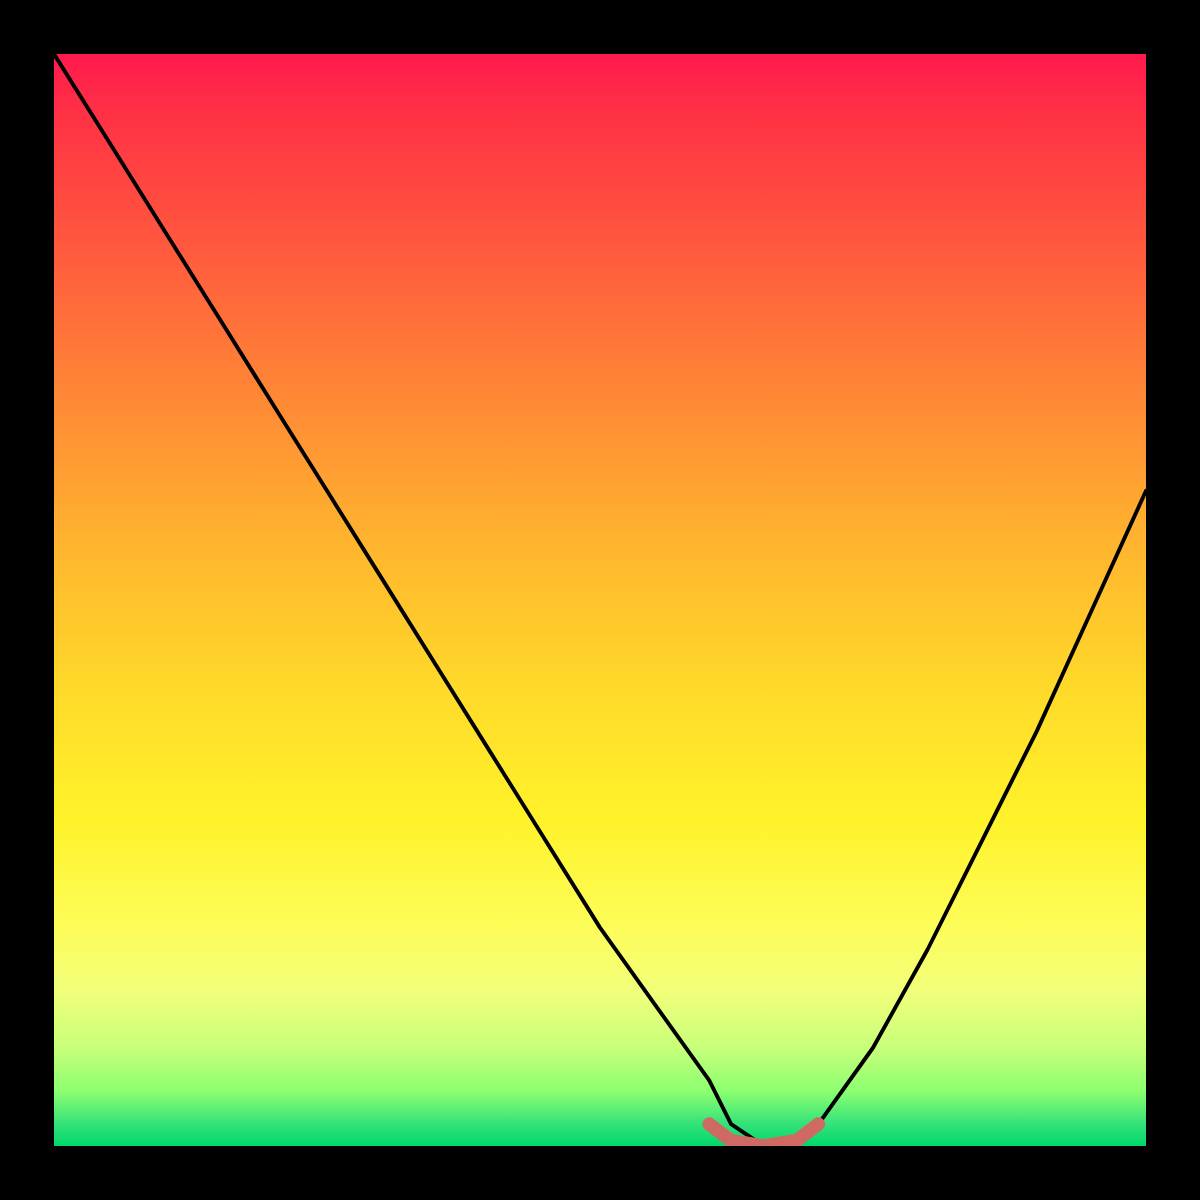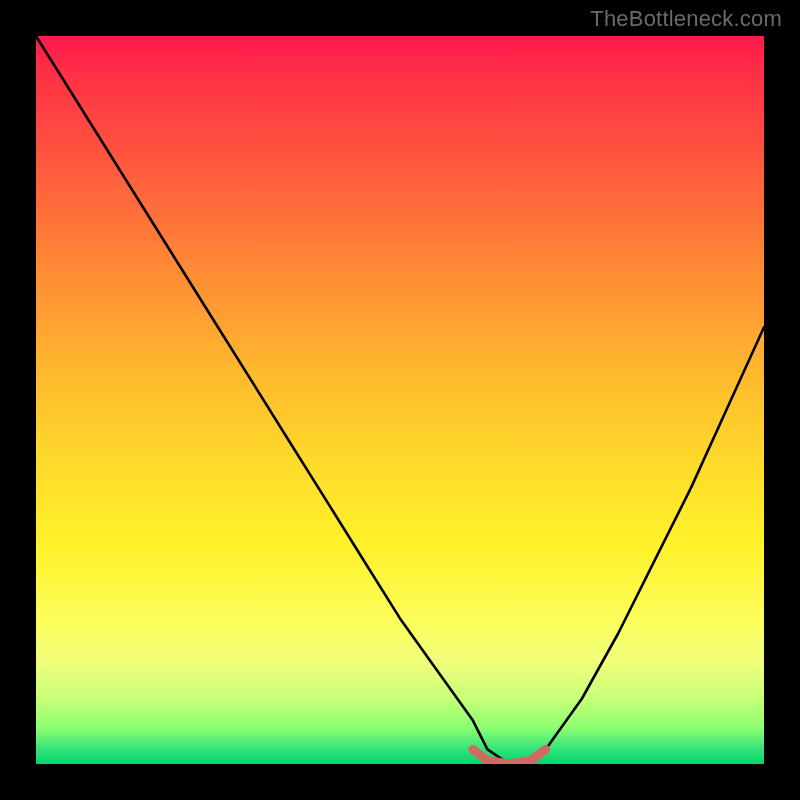--- a/index.html
+++ b/index.html
@@ -55,20 +55,19 @@
     left: 0;
     top: 0;
     width: 728px;
     height: 728px;
   }
 </style>
 </head>
 <body>
 
 <div class="frame">
-  <div class="watermark">TheBottleneck.com</div>
   <div class="plot">
     <svg class="curve" viewBox="0 0 728 728" preserveAspectRatio="none">
       <path id="main-curve" fill="none" stroke="#000" stroke-width="2.6" stroke-linecap="round" stroke-linejoin="round" d="M0.0 0.0 L36.4 58.2 L72.8 116.5 L109.2 174.7 L145.6 233.0 L182.0 291.2 L218.4 349.4 L254.8 407.7 L291.2 465.9 L327.6 524.2 L364.0 582.4 L400.4 633.4 L436.8 684.3 L451.4 713.4 L473.2 728.0 L495.0 728.0 L509.6 713.4 L546.0 662.5 L582.4 597.0 L618.8 524.2 L655.2 451.4 L691.6 371.3 L728.0 291.2"></path>
       <path id="optimal-seg" fill="none" stroke="#cf6a62" stroke-width="9" stroke-linecap="round" stroke-linejoin="round" d="M436.8 713.4 L451.4 724.4 L473.2 728.0 L495.0 724.4 L509.6 713.4"></path>
     </svg>
   </div>
 </div>
 
 </body></html>

